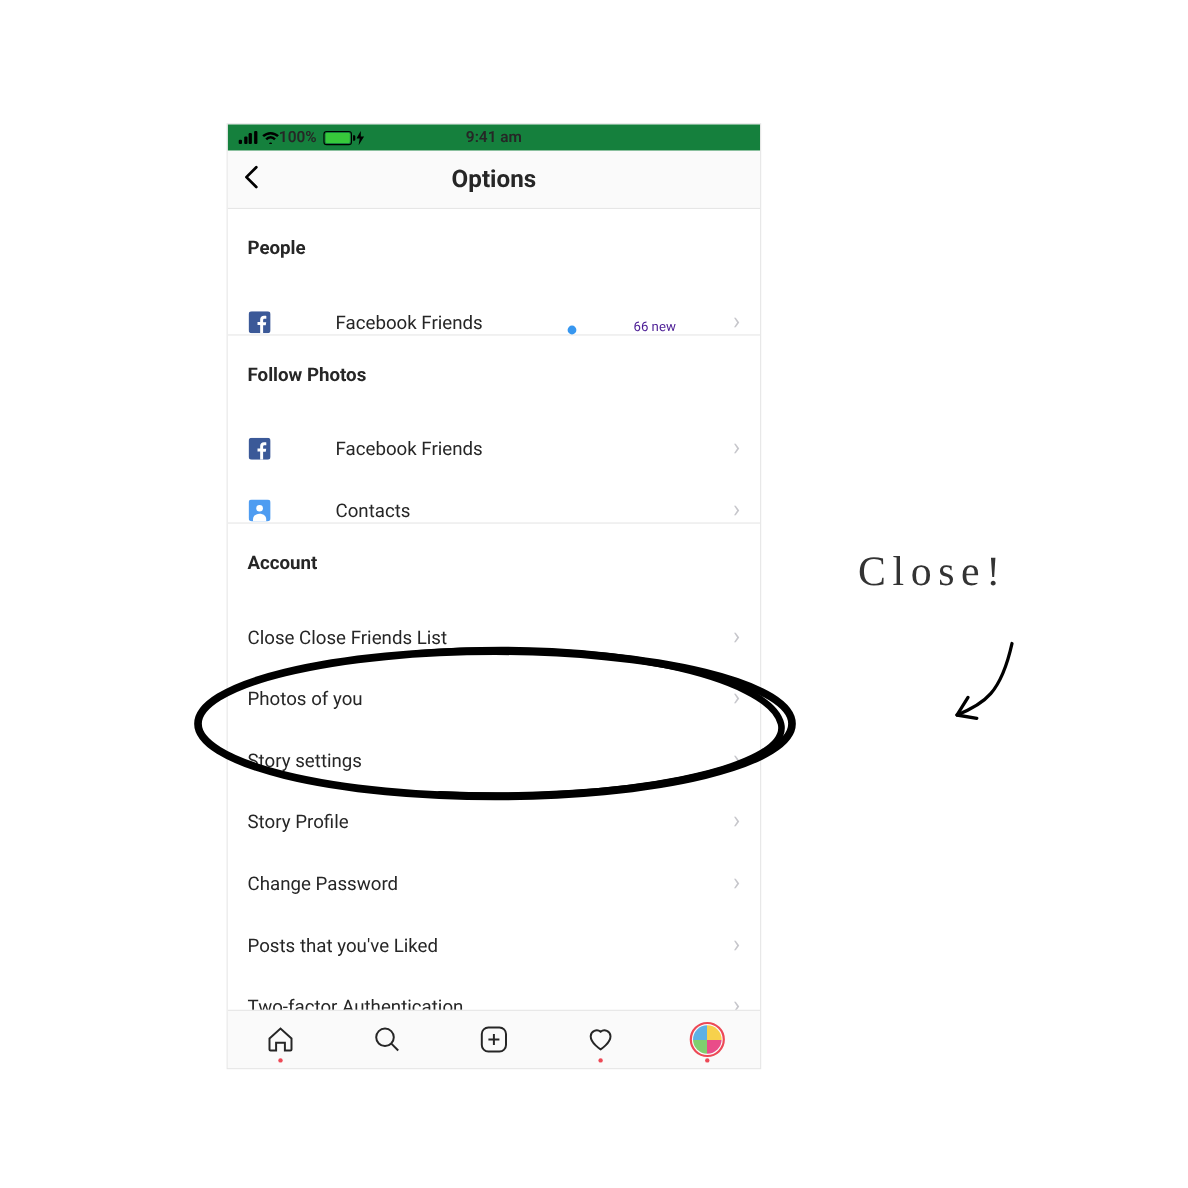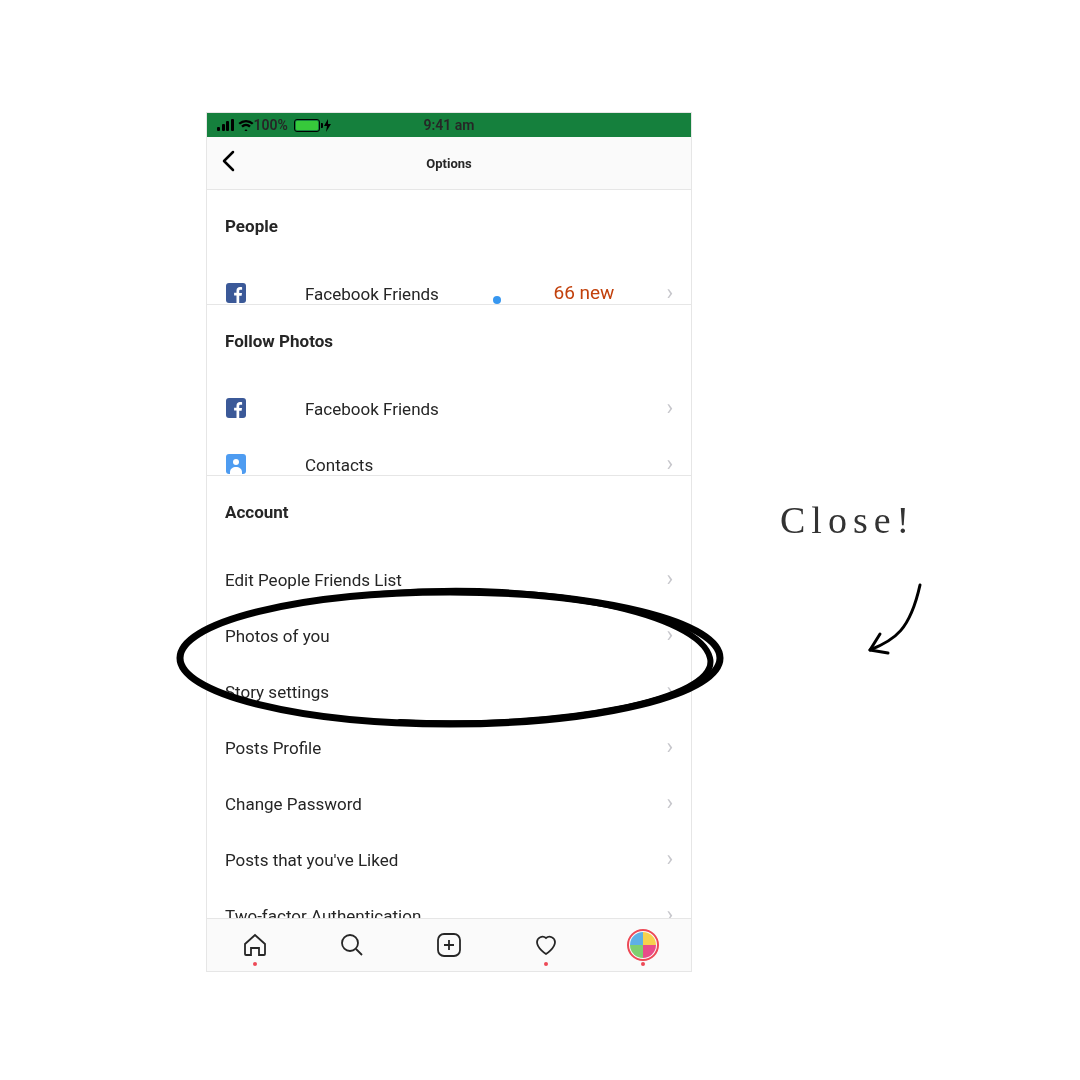--- a/index.html
+++ b/index.html
@@ -97,21 +97,21 @@
   }
   .back-btn {
     padding: 0 14px;
     font-size: 26px;
     line-height: 1;
   }
   .nav-title {
     position: absolute;
     left: 50%;
     transform: translateX(-50%);
-    font-size: 13px;
+    font-size: 22px;
     font-weight: 700;
   }
 
   .content {
     height: calc(100% - 24px - 52px - 52px);
     overflow: hidden;
     background: #fff;
   }
 
   .section-header {
@@ -148,22 +148,22 @@
     margin-left: 8px;
   }
   .badge-dot {
     width: 8px;
     height: 8px;
     border-radius: 50%;
     background: #3797f0;
     margin-right: 8px;
   }
   .badge-text {
-    color: #c2410c;
-    font-size: 19px;
+    color: #4c1d95;
+    font-size: 12px;
   }
 
   .section-divider-top {
     border-top: 1px solid #e6e6e6;
   }
 
   .tab-bar {
     position: absolute;
     bottom: 0;
     left: 0;
@@ -296,33 +296,33 @@
             <circle cx="10" cy="8" r="3" fill="#fff"></circle>
             <path fill="#fff" d="M4 18c0-3 2.7-5 6-5s6 2 6 5v2H4v-2z"></path>
           </svg>
       </span>
       <span class="label">Contacts</span>
       <span class="chev">›</span>
     </div>
 
     <div class="section-header section-divider-top">Account</div>
     <div class="row">
-      <span class="label">Edit People Friends List</span>
+      <span class="label">Close Close Friends List</span>
       <span class="chev">›</span>
     </div>
     <div class="row">
       <span class="label">Photos of you</span>
       <span class="chev">›</span>
     </div>
     <div class="row">
       <span class="label">Story settings</span>
       <span class="chev">›</span>
     </div>
     <div class="row">
-      <span class="label">Posts Profile</span>
+      <span class="label">Story Profile</span>
       <span class="chev">›</span>
     </div>
     <div class="row">
       <span class="label">Change Password</span>
       <span class="chev">›</span>
     </div>
     <div class="row">
       <span class="label">Posts that you've Liked</span>
       <span class="chev">›</span>
     </div>

